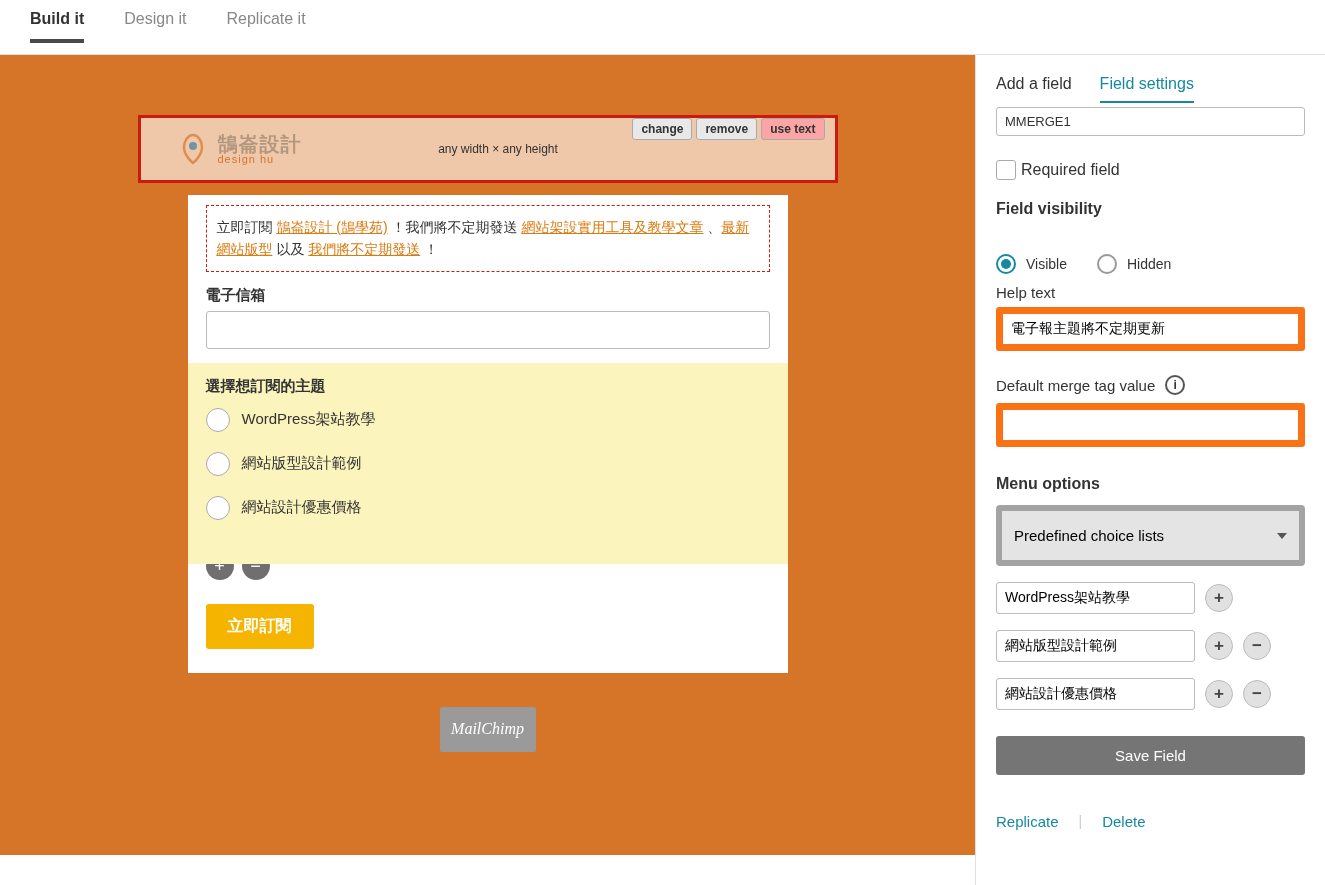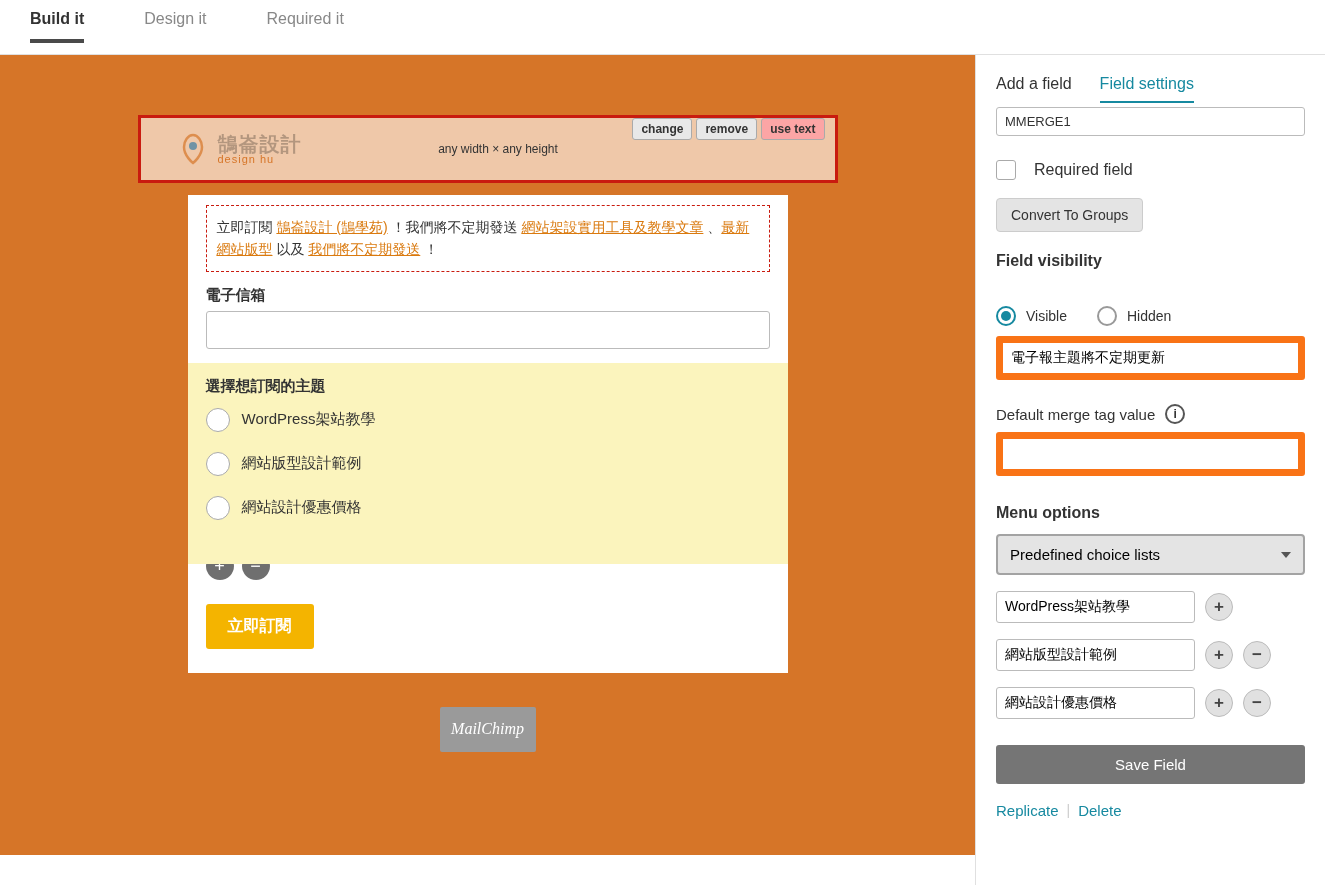--- a/index.html
+++ b/index.html
@@ -1,19 +1,19 @@
 <!DOCTYPE html>
 <html><head>
   <meta charset="utf-8">
   <style>
     * { box-sizing: border-box; margin: 0; padding: 0; }
     body { font-family: -apple-system, BlinkMacSystemFont, "Helvetica Neue", Arial, sans-serif; font-size: 14px; color: #333; background: #fff; width: 1325px; height: 885px; overflow: hidden; }
     
     
-    .top-tabs { display: flex; gap: 60px; padding: 10px 30px 12px 30px; border-bottom: 1px solid #e0e0e0; }
+    .top-tabs { display: flex; gap: 40px; padding: 10px 30px 12px 30px; border-bottom: 1px solid #e0e0e0; }
     .top-tabs .tab { color: #888; font-size: 16px; cursor: pointer; padding-bottom: 14px; position: relative; }
     .top-tabs .tab.active { color: #333; font-weight: 600; }
     .top-tabs .tab.active::after { content: ""; position: absolute; left: 0; right: 0; bottom: -1px; height: 4px; background: #4a4a4a; }
     
     
     .main-wrap { display: flex; height: calc(100% - 48px); }
     .canvas-col { flex: 1; padding: 0; overflow: auto; }
     .canvas { background: #d67528; min-height: 800px; padding: 60px 0 40px; display: flex; flex-direction: column; align-items: center; }
     
     
@@ -48,50 +48,50 @@
     
     .side-col { width: 350px; border-left: 1px solid #e0e0e0; padding: 0 0 20px 0; overflow-y: auto; position:relative;}
     .side-col::-webkit-scrollbar{width:10px;}
     .side-tabs { display: flex; gap: 28px; padding: 20px 20px 4px 20px; }
     .side-tabs .stab { color: #333; font-size: 16px; cursor: pointer; padding-bottom: 10px; position:relative;}
     .side-tabs .stab.active { color: #1689a0; }
     .side-tabs .stab.active::after { content:""; position:absolute; left:0; right:0; bottom:0; height:2px; background:#1689a0; }
     
     .panel-body { padding: 0 20px 20px 20px; }
     .mtag-input { width:100%; border:1px solid #bbb; border-radius:3px; padding:6px 8px; font-size:13px; margin-bottom:14px; background:#fff; color:#333;}
-    .chk-row { display:flex; align-items:center; gap:18px; margin: 10px 0 18px; }
+    .chk-row { display:flex; align-items:center; gap:5px; margin: 10px 0 18px; }
     .chk-box { width:20px; height:20px; border:1.5px solid #aaa; border-radius:3px; }
     .chk-label { font-size:16px; }
     .grey-btn { background:#e4e4e4; border:1px solid #ccc; border-radius:4px; padding:8px 14px; font-size:14px; cursor:pointer; color:#333;}
     .section-heading { font-size:16px; font-weight:600; margin:20px 0 12px; }
     .radio-row { display:flex; align-items:flex-start; gap: 30px; margin-bottom:10px;margin-top:36px; }
     .rr-item { display:flex; align-items:center; gap:10px; }
     .rr-circle { width:20px; height:20px; border:2px solid #999; border-radius:50%; display:flex; align-items:center; justify-content:center; }
     .rr-circle.sel { border-color:#1689a0; }
     .rr-circle.sel::after { content:""; width:10px;height:10px;background:#1689a0;border-radius:50%; }
     .text-input { width:100%; border:7px solid #f97316; border-radius:3px; padding:7px 8px; font-size:14px; margin-bottom:8px; }
     .info-row { display:flex; align-items:center; gap:10px; margin:16px 0 8px;}
     .info-icon { width:20px;height:20px;border:2px solid #555;border-radius:50%;display:flex;align-items:center;justify-content:center;font-size:12px;font-weight:700; }
-    .dd-btn { width:100%; background:#e4e4e4; border:2px solid #a3a3a3; border-radius:4px; padding:10px 12px; font-size:15px; text-align:left; cursor:pointer; display:flex; justify-content:space-between; align-items:center; margin-top:6px;}
+    .dd-btn { width:100%; background:#e4e4e4; border:6px solid #a3a3a3; border-radius:4px; padding:16px 12px; font-size:15px; text-align:left; cursor:pointer; display:flex; justify-content:space-between; align-items:center; margin-top:6px;}
     .chev { width:0;height:0;border-left:5px solid transparent;border-right:5px solid transparent;border-top:6px solid #555; }
     .opt-row { display:flex; align-items:center; gap:10px; margin-top:16px; }
     .opt-row input { flex:0 0 170px; border:1px solid #bbb; border-radius:3px; padding:7px 8px; font-size:14px;}
     .small-circ { width:28px;height:28px;border-radius:50%;background:#e1e1e1;border:1px solid #bbb;display:flex;align-items:center;justify-content:center;font-size:17px;font-weight:700;color:#444;cursor:pointer; }
     .save-btn { width:100%; background:#757575; color:#fff; border:none; border-radius:3px; padding:11px; font-size:15px; margin-top:26px; cursor:pointer; }
-    .link-row { display:flex; gap:8px; margin-top:18px; }
+    .link-row { display:flex; gap:20px; margin-top:38px; }
     .link-row a { color:#1689a0; text-decoration:none; font-size:15px; }
     .link-sep { color:#ccc; }
   </style>
 </head>
 <body>
 
 <div class="top-tabs">
   <div class="tab active">Build it</div>
   <div class="tab">Design it</div>
-  <div class="tab">Required it</div>
+  <div class="tab">Replicate it</div>
 </div>
 
 <div class="main-wrap">
   <div class="canvas-col">
     <div class="canvas">
 
       <div class="header-block">
         <div class="header-btns">
           <button>change</button>
           <button>remove</button>
@@ -156,34 +156,34 @@
     </div>
 
     <div class="panel-body">
       <input class="mtag-input" value="MMERGE1" style="">
       
       <div class="chk-row">
         <div class="chk-box"></div>
         <span class="chk-label">Required field</span>
       </div>
       
-      <button class="grey-btn">Convert To Groups</button>
       
       <div class="section-heading">Field visibility</div>
       <div class="radio-row">
         <div class="rr-item">
           <div class="rr-circle sel"></div>
           <span>Visible</span>
         </div>
         <div class="rr-item">
           <div class="rr-circle"></div>
           <span>Hidden</span>
         </div>
       </div>
       
+      <div style="font-size:15px; margin:4px 0 6px;">Help text</div>
       <input class="text-input" value="電子報主題將不定期更新" style="">
       
       <div class="info-row">
         <span style="font-size:15px;">Default merge tag value</span>
         <span class="info-icon">i</span>
       </div>
       <input class="text-input" style="">
       
       <div class="section-heading">Menu options</div>
       <button class="dd-btn">

